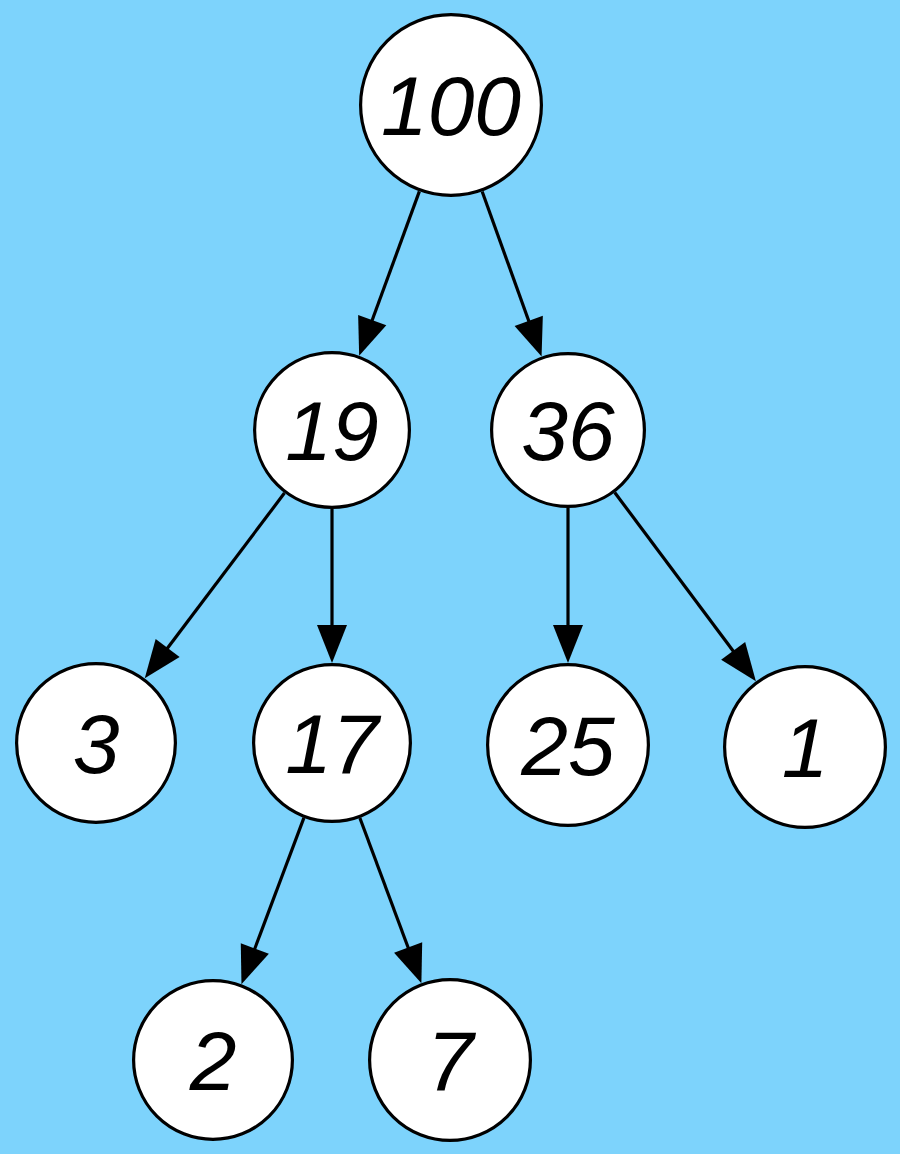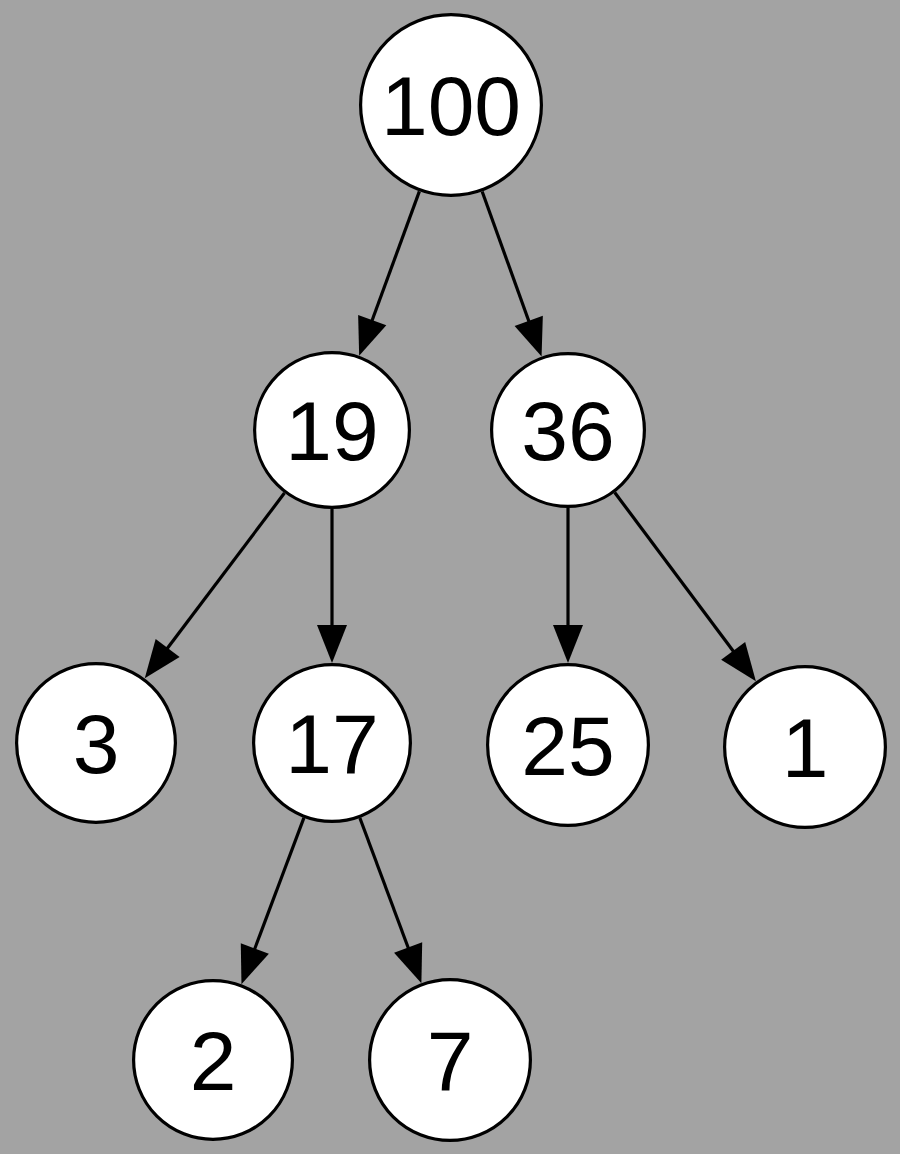--- a/index.html
+++ b/index.html
@@ -4,22 +4,23 @@
 <style>
   html, body {
     margin: 0;
     padding: 0;
     background: #ffffff;
   }
   .canvas {
     width: 900px;
     height: 1154px;
     position: relative;
-    background: #a3a3a3;
+    background: #7dd3fc;
     overflow: hidden;
+    font-style: italic;
   }
   text.node-label {
     font-family: "Liberation Sans", sans-serif;
     font-weight: normal;
   }
 </style>
 </head>
 <body>
 
 <div class="canvas">

